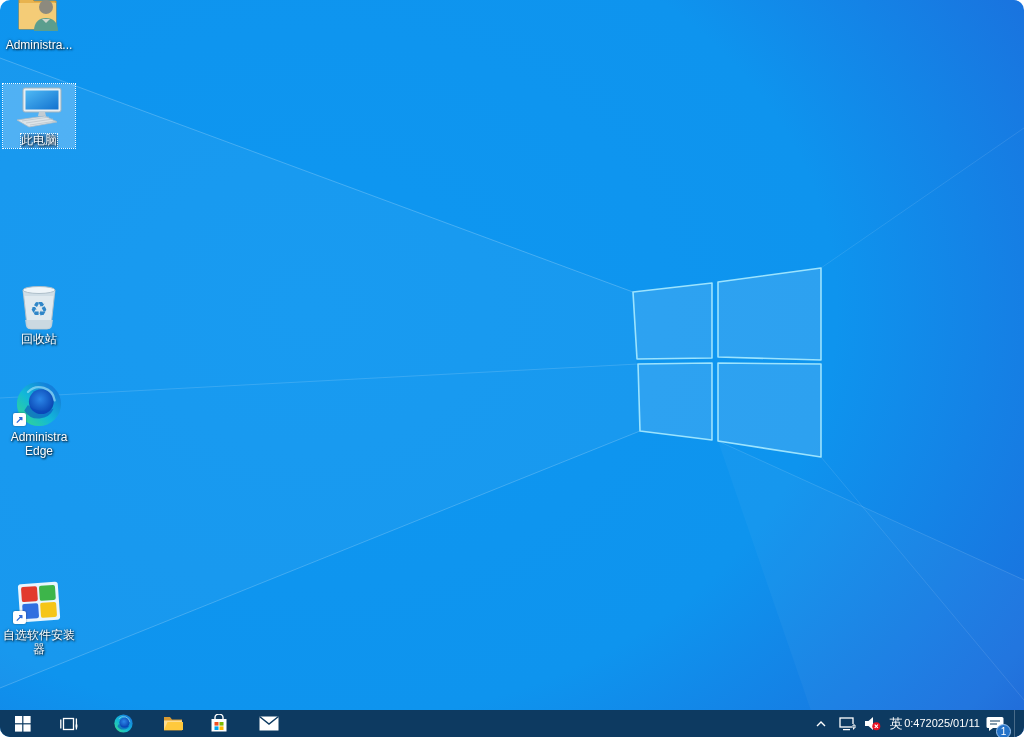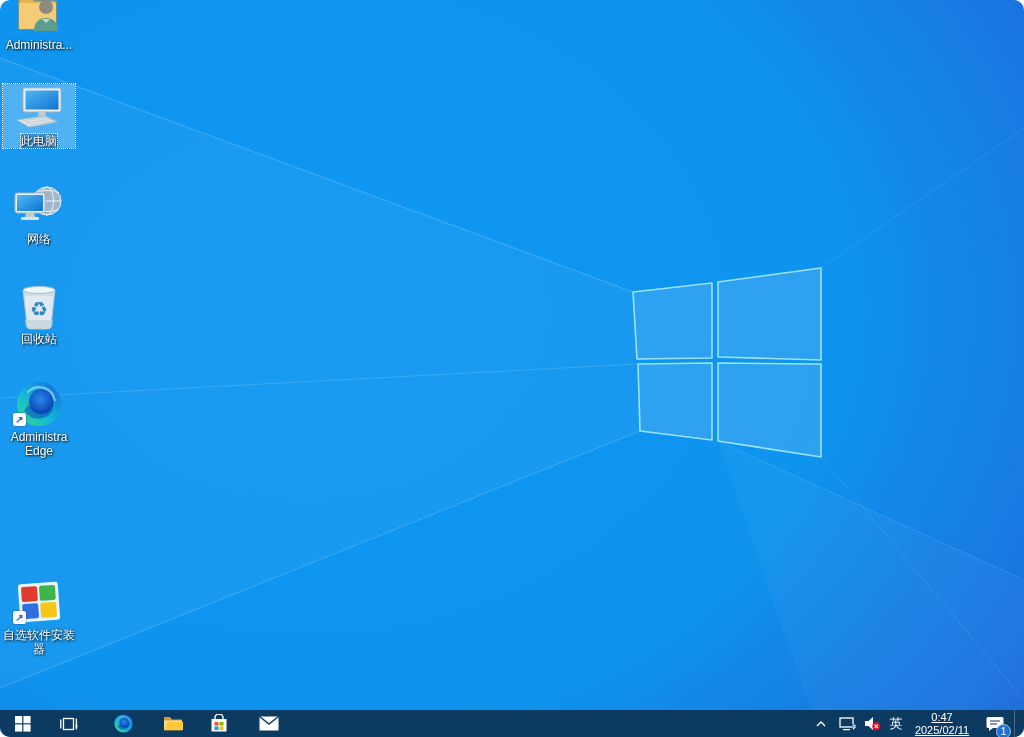--- a/index.html
+++ b/index.html
@@ -9,34 +9,34 @@
     overflow:hidden;border-radius:10px;}
   #wallpaper-art{position:absolute;left:0;top:0;pointer-events:none;}
 
   
   .cell{position:absolute;left:3px;width:72px;display:flex;flex-direction:column;
     align-items:center;cursor:default;}
   .cell .icon-box{width:64px;height:48px;display:flex;align-items:center;justify-content:center;position:relative;}
   .cell .label{margin-top:2px;max-width:72px;text-align:center;font-size:12px;line-height:14px;
     color:#fff;text-shadow:1px 1px 2px rgba(0,0,0,.85),0 0 3px rgba(0,0,0,.5);
     word-break:break-word;overflow-wrap:anywhere;}
-  .cell.selected{background:rgba(200,230,255,.32);outline:1px dotted rgba(255,255,255,.95);}
+  .cell.selected{background:rgba(200,230,255,.32);outline:1px dotted rgba(255,255,255,.95);font-family:Liberation Mono, monospace;}
   .cell.selected .label{background:rgba(30,90,150,.35);outline:1px dotted rgba(255,255,255,.9);}
   .shortcut-badge{position:absolute;left:6px;bottom:2px;width:13px;height:13px;background:#fff;
     border-radius:2px;box-shadow:0 0 2px rgba(0,0,0,.45);display:flex;align-items:center;justify-content:center;
     color:#2f69d8;font-size:10px;font-weight:bold;line-height:1;}
 
   
   #taskbar{position:absolute;left:0;top:710px;width:1024px;height:27px;background:#0d3a61;
     display:flex;align-items:stretch;z-index:5;}
   .tb-btn{width:46px;display:flex;align-items:center;justify-content:center;flex:none;}
   #tb-right{margin-left:auto;display:flex;align-items:stretch;}
   .tray-item{display:flex;align-items:center;justify-content:center;flex:none;color:#fff;}
   #tray-ime{width:24px;font-size:13px;}
-  #tray-clock{width:68px;flex-direction:column;justify-content:center;font-size:11px;line-height:13px;text-align:center;text-decoration:underline;}
+  #tray-clock{width:68px;flex-direction:row;justify-content:center;font-size:11px;line-height:13px;text-align:center;}
   #tray-action{width:38px;position:relative;}
   .notif-badge{position:absolute;right:3px;bottom:-2px;width:15px;height:15px;border-radius:50%;
     background:#2472c8;border:1px solid #9cc3ef;color:#fff;font-size:10px;display:flex;
     align-items:center;justify-content:center;box-sizing:border-box;}
   #tray-showdesk{width:9px;border-left:1px solid rgba(255,255,255,.25);}
 </style>
 </head>
 <body>
 
 <div id="desktop">
@@ -108,39 +108,20 @@
         <g stroke="#b8c2c9" stroke-width="0.7">
           <line x1="9" y1="35" x2="36" y2="31"></line>
             <line x1="13" y1="37" x2="40" y2="33"></line>
           <line x1="17" y1="39" x2="43" y2="35"></line>
         </g>
       </svg>
     </div>
     <div class="label">此电脑</div>
   </div>
 
-  <div class="cell" style="top:182px">
-    <div class="icon-box">
-      <svg width="52" height="46" viewBox="0 0 52 46">
-        <circle cx="34" cy="18" r="14" fill="#9fb6c9"></circle>
-        <g stroke="#e9f2f8" stroke-width="1" fill="none">
-          <ellipse cx="34" cy="18" rx="14" ry="14"></ellipse>
-            <ellipse cx="34" cy="18" rx="6.5" ry="14"></ellipse>
-          <line x1="20" y1="18" x2="48" y2="18"></line>
-            <path d="M22,10 a18,10 0 0 1 24,0"></path>
-          <path d="M22,26 a18,10 0 0 0 24,0"></path>
-        </g>
-        <rect x="2" y="10" width="30" height="20" rx="2" fill="#e8eef2" stroke="#9fb3bf"></rect>
-        <rect x="4" y="12" width="26" height="16" fill="url(#scr)"></rect>
-        <path d="M13,30 h8 l1,4 h-10 z" fill="#c3ccd2"></path>
-        <rect x="8" y="34" width="18" height="3" rx="1" fill="#dde4e8"></rect>
-      </svg>
-    </div>
-    <div class="label">网络</div>
-  </div>
 
   <div class="cell" style="top:282px">
     <div class="icon-box">
       <svg width="44" height="48" viewBox="0 0 44 48">
         <path d="M6,8 h32 l-4,36 a4,4 0 0 1 -4,3 h-16 a4,4 0 0 1 -4,-3 z" fill="#dfe9ef" stroke="#aebfca"></path>
         <path d="M6,8 h32 l-1,6 h-30 z" fill="#cfdde6"></path>
         <ellipse cx="22" cy="8" rx="16" ry="3.5" fill="#eef5f9" stroke="#aebfca"></ellipse>
         <text x="22" y="34" text-anchor="middle" font-size="20" fill="#2f86c8">♻</text>
         <path d="M8,38 h28 l-1,6 a4,4 0 0 1 -4,3 h-18 a4,4 0 0 1 -4,-3 z" fill="#c5d4dd" opacity="0.8"></path>
       </svg>
@@ -238,21 +219,21 @@
       <div class="tray-item" style="width:24px">
         <svg width="17" height="15" viewBox="0 0 17 15">
           <path d="M1,5 h3.5 L9,1 v13 L4.5,10 H1 z" fill="#fff"></path>
           <circle cx="12.3" cy="10.3" r="4" fill="#e81123"></circle>
           <path d="M10.7,8.7 l3.2,3.2 M13.9,8.7 l-3.2,3.2" stroke="#fff" stroke-width="1.1"></path>
         </svg>
       </div>
       <div class="tray-item" id="tray-ime">英</div>
       <div class="tray-item" id="tray-clock">
         <div>0:47</div>
-        <div>2025/02/11</div>
+        <div>2025/01/11</div>
       </div>
       <div class="tray-item" id="tray-action">
         <svg width="18" height="15" viewBox="0 0 18 15">
           <path d="M2,1 h14 a1.5,1.5 0 0 1 1.5,1.5 v8 a1.5,1.5 0 0 1 -1.5,1.5 h-9 l-4,3 v-3 h-1 a1.5,1.5 0 0 1 -1.5,-1.5 v-8 A1.5,1.5 0 0 1 2,1 z" fill="#fff"></path>
           <line x1="4" y1="5" x2="14" y2="5" stroke="#0d3a61" stroke-width="1.2"></line>
           <line x1="4" y1="8" x2="11" y2="8" stroke="#0d3a61" stroke-width="1.2"></line>
         </svg>
         <div class="notif-badge">1</div>
       </div>
       <div class="tray-item" id="tray-showdesk"></div>

